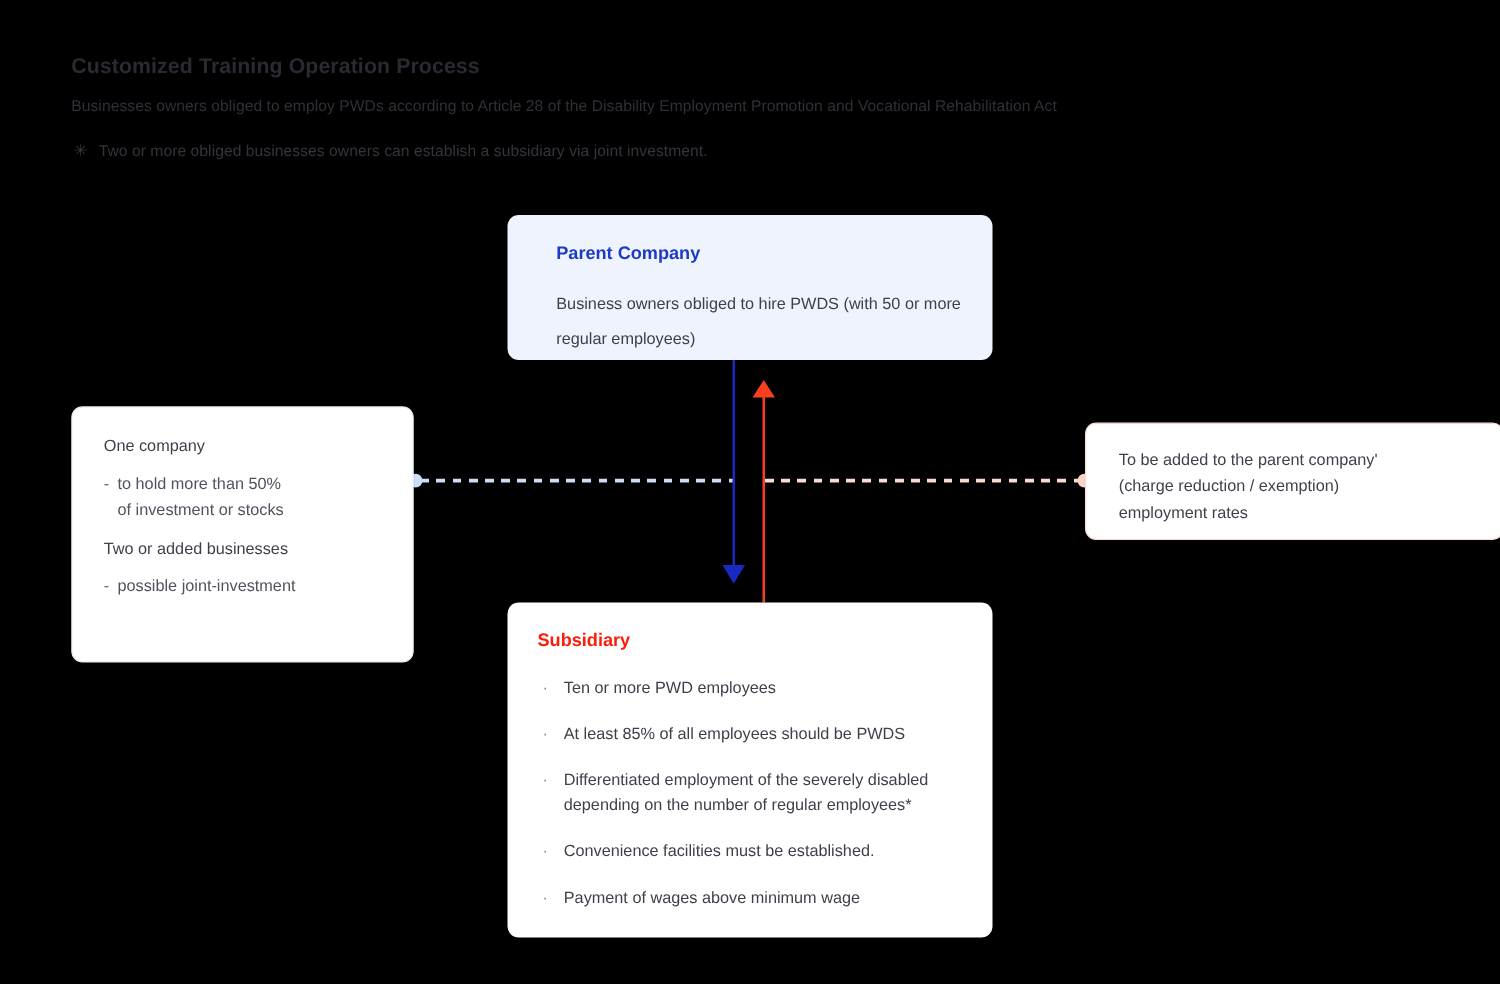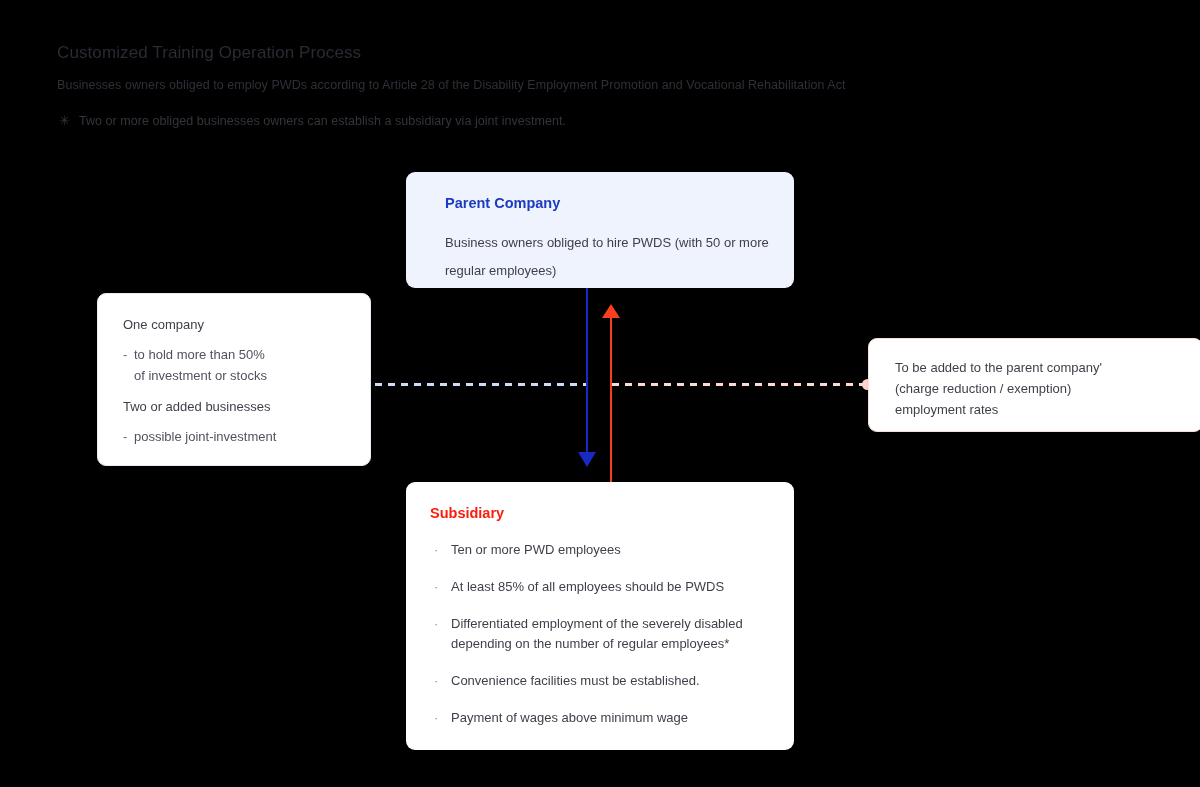--- a/index.html
+++ b/index.html
@@ -18,21 +18,21 @@
 
   
   .header {
     position: absolute;
     left: 57px;
     top: 40px;
     width: 1080px;
   }
   .page-title {
     font-size: 17px;
-    font-weight: normal;
+    font-weight: bold;
     color: #2a2a33;
     letter-spacing: 0.1px;
     margin: 0;
     line-height: 26px;
   }
   .page-subtitle {
     font-size: 12.5px;
     color: #2f2f38;
     margin: 0;
     position: absolute;
@@ -124,28 +124,27 @@
     left: 4px;
     top: 0;
     font-size: 13px;
     color: #8b8b97;
     line-height: 20px;
   }
 
   
   #one-company-card {
     left: 57px;
-    top: 293px;
+    top: 325px;
     width: 274px;
-    height: 173px;
+    height: 205px;
     background: #ffffff;
     border: 1px solid #e6ecf7;
     padding: 21px 0 0 25px;
     box-shadow: 0 1px 3px rgba(0,0,0,0.05);
-    margin-left: 40px;
   }
   .lb-heading {
     font-size: 13px;
     color: #3f3f4a;
     line-height: 20px;
     margin: 0 0 9px 0;
   }
   .lb-sub {
     position: relative;
     padding-left: 11px;

